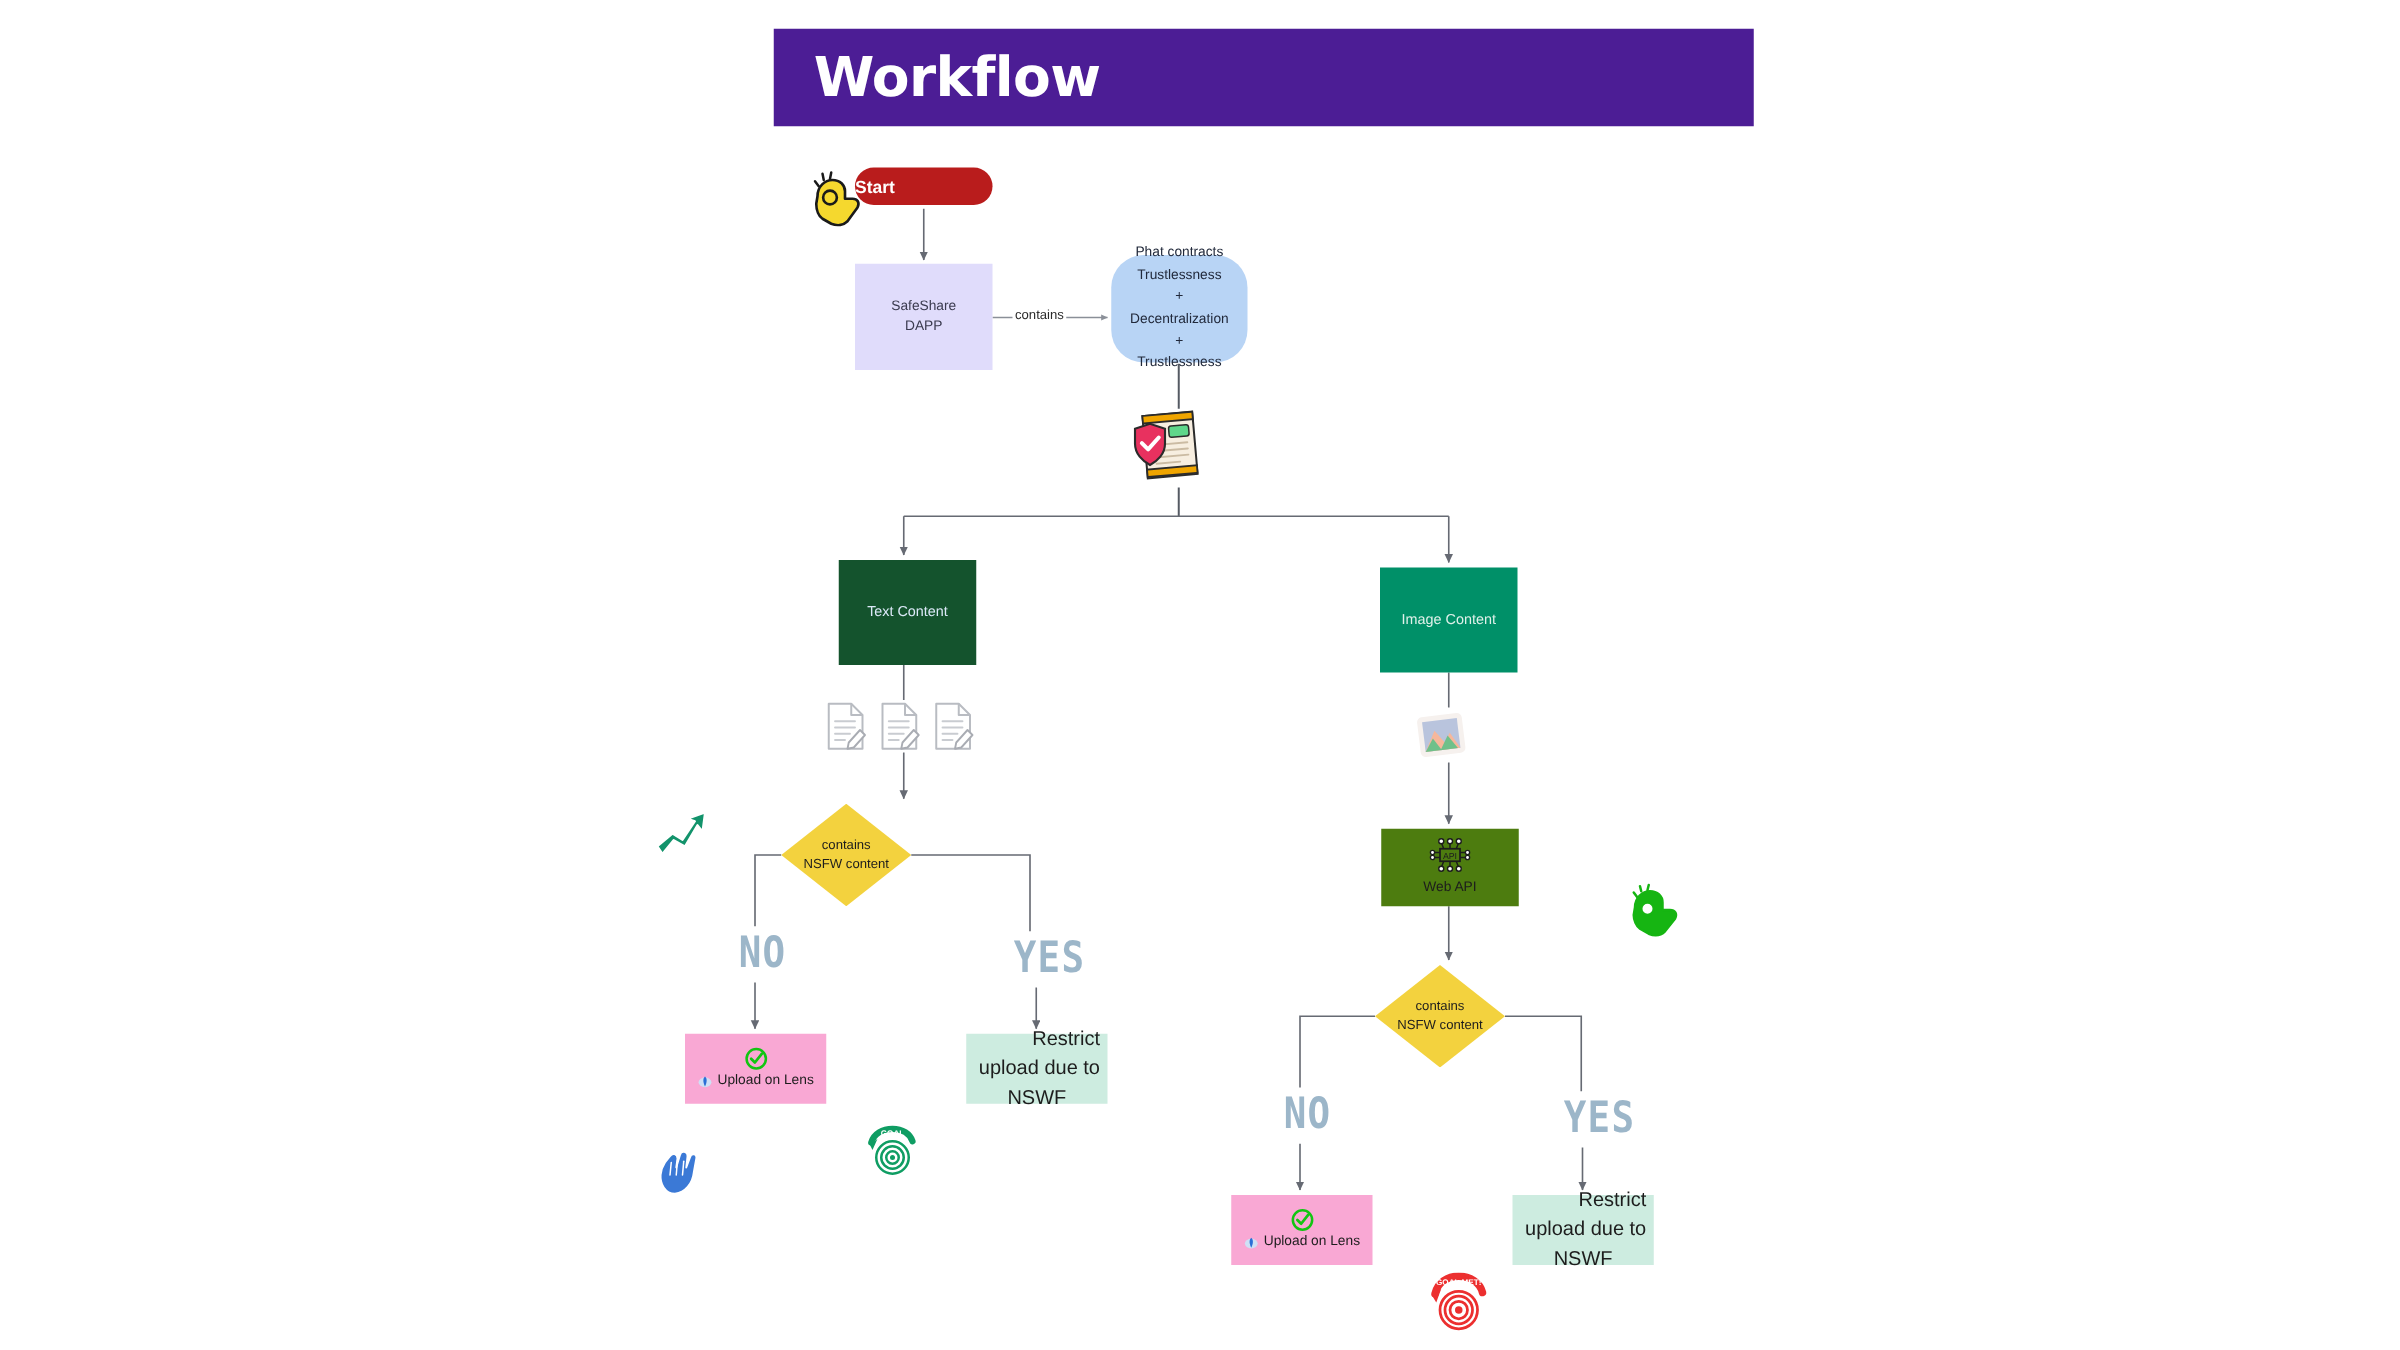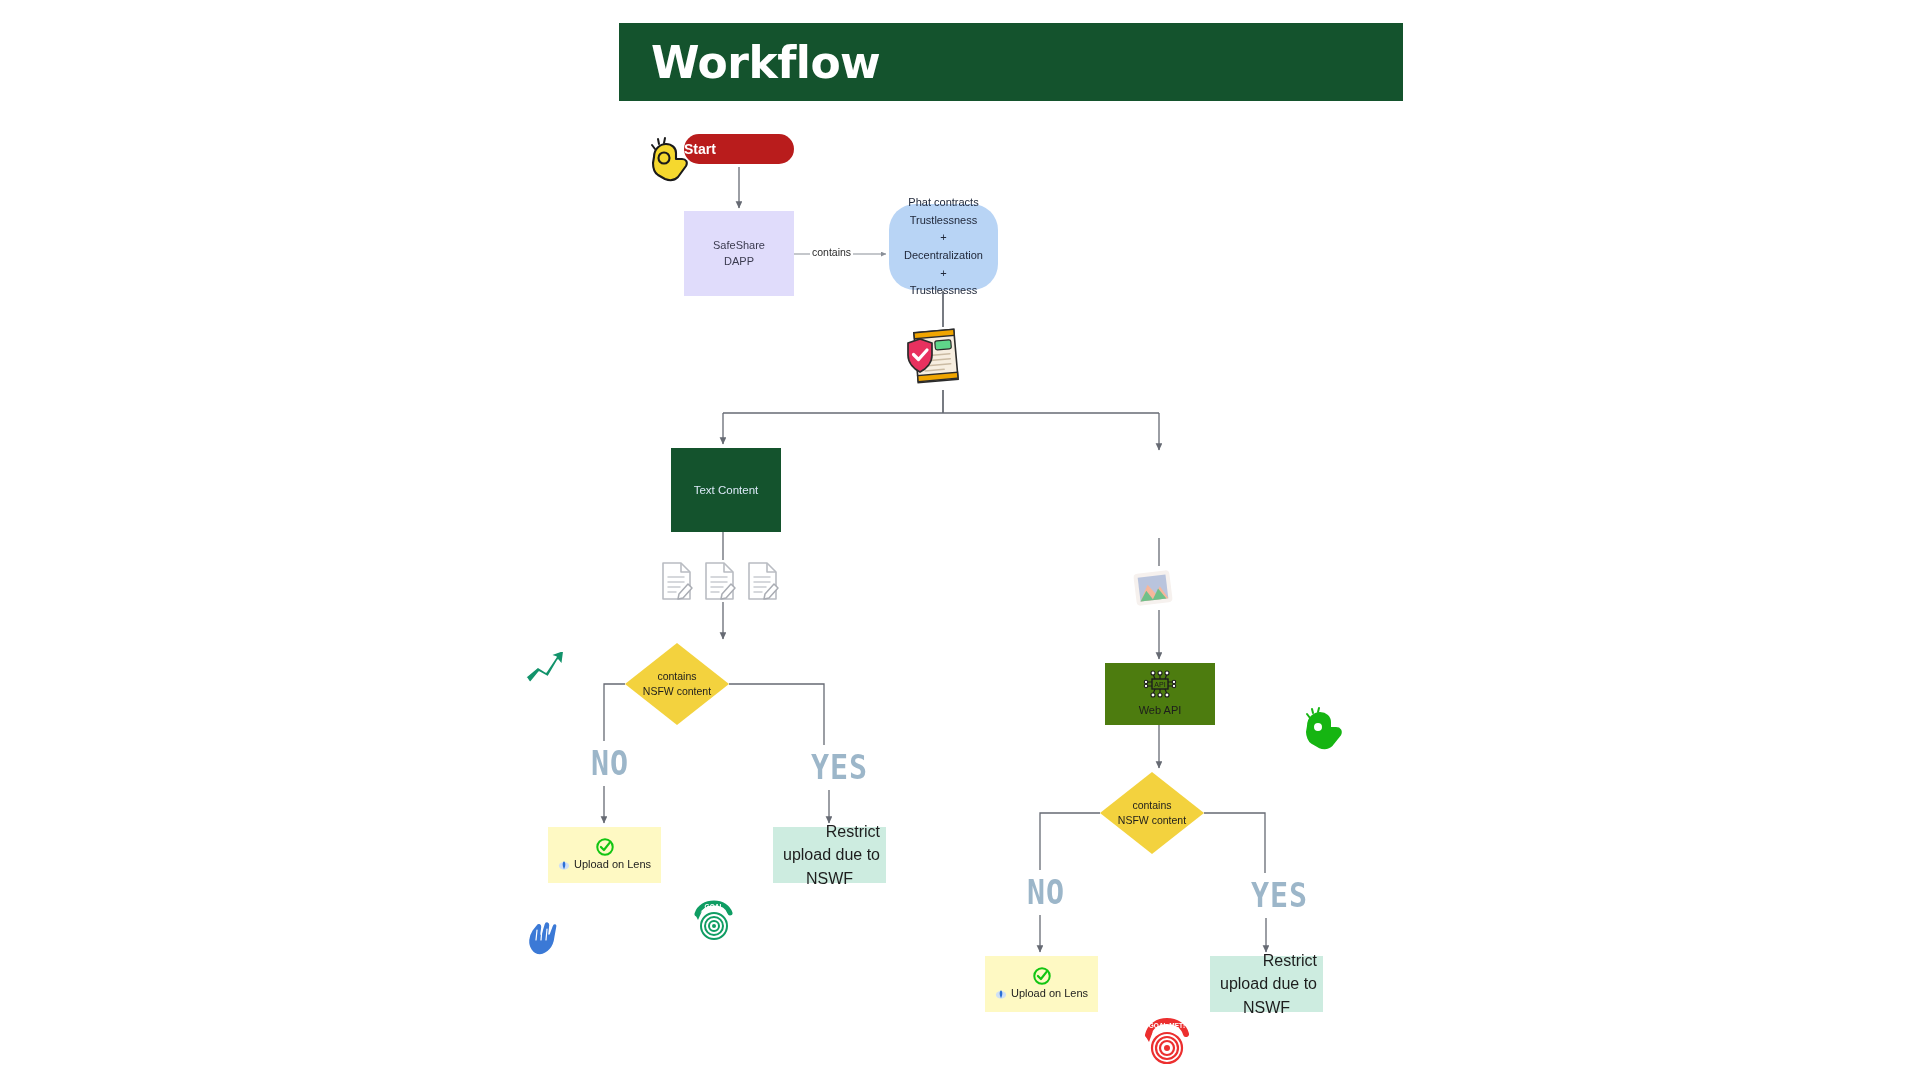--- a/index.html
+++ b/index.html
@@ -20,21 +20,21 @@
     left: 0; top: 0;
     width: 1920px; height: 1080px;
     pointer-events: none;
   }
   .node { position: absolute; box-sizing: border-box; }
 
   
   #header-banner {
     left: 619px; top: 23px;
     width: 784px; height: 78px;
-    background: #14532d;
+    background: #4c1d95;
     display: flex;
     align-items: center;
   }
   #header-title {
     color: #ffffff;
     font-size: 44px;
     font-weight: bold;
     letter-spacing: -0.5px;
     margin-left: 32px;
     font-family: "DejaVu Sans", sans-serif;
@@ -130,21 +130,21 @@
     align-items: center; justify-content: center;
     text-align: center;
     line-height: 1.45;
   }
   .outcome .txtrow {
     display: flex; align-items: center; justify-content: center;
     gap: 4px;
     font-size: 11px;
     color: #1d1d1d;
   }
-  .outcome.upload { background: #fef9c3; }
+  .outcome.upload { background: #f9a8d4; }
   .outcome.restrict { background: #cdece0; }
   #upload-text-node  { left: 548px; top: 827px; width: 113px; height: 56px; }
   #restrict-text-node{ left: 773px; top: 827px; width: 113px; height: 56px; }
   #upload-image-node { left: 985px; top: 956px; width: 113px; height: 56px; }
   #restrict-image-node{left: 1210px; top: 956px; width: 113px; height: 56px; }
   .outcome .restrict-txt { font-size: 16px; color: #1d1d1d; padding: 0 6px; text-align: right; }
 
   
   .branchlabel {
     position: absolute;
@@ -282,20 +282,23 @@
       </g>
       <path d="M8 18 L20 14 L32 18 L32 30 C32 38 26 44 20 47 C14 44 8 38 8 30 Z" fill="#e8315f" stroke="#2b2b2b" stroke-width="1.7"></path>
       <path d="M13.5 29.5 L18.5 34.5 L27 25" fill="none" stroke="#ffffff" stroke-width="3.2" stroke-linecap="round" stroke-linejoin="round"></path>
     </svg>
   </div>
 
   <div class="node boxnode" id="text-content-node">
     <span>Text Content</span>
   </div>
 
+  <div class="node boxnode" id="image-content-node">
+    <span>Image Content</span>
+  </div>
 
   <div class="iconbox" id="doc-icons">
     <svg viewBox="0 0 34 42" width="34" height="42" xmlns="http://www.w3.org/2000/svg">
       <path d="M3 3 L21 3 L30 12 L30 39 L3 39 Z" fill="#ffffff" stroke="#b9bcc2" stroke-width="1.6" stroke-linejoin="round"></path>
       <path d="M21 3 L21 12 L30 12" fill="none" stroke="#b9bcc2" stroke-width="1.6" stroke-linejoin="round"></path>
       <g stroke="#c9ccd1" stroke-width="1.5" stroke-linecap="round">
         <line x1="8" y1="17" x2="24" y2="17"></line>
           <line x1="8" y1="22" x2="24" y2="22"></line>
         <line x1="8" y1="27" x2="20" y2="27"></line>
           <line x1="8" y1="32" x2="16" y2="32"></line>

